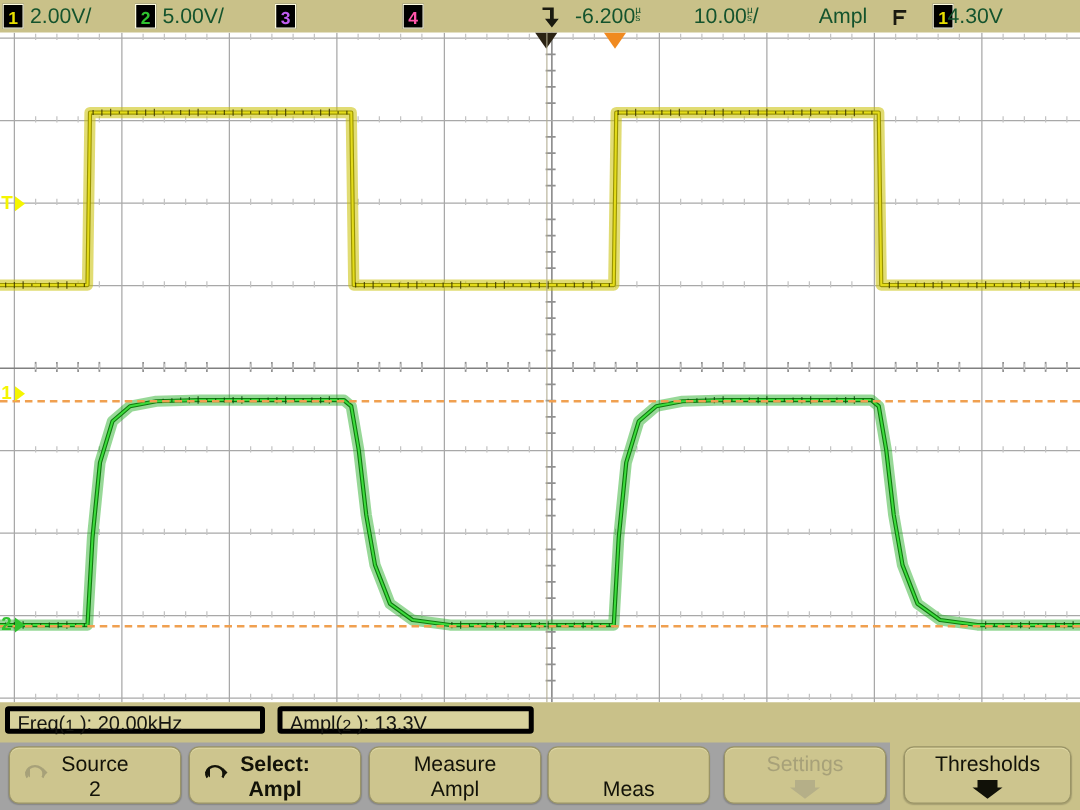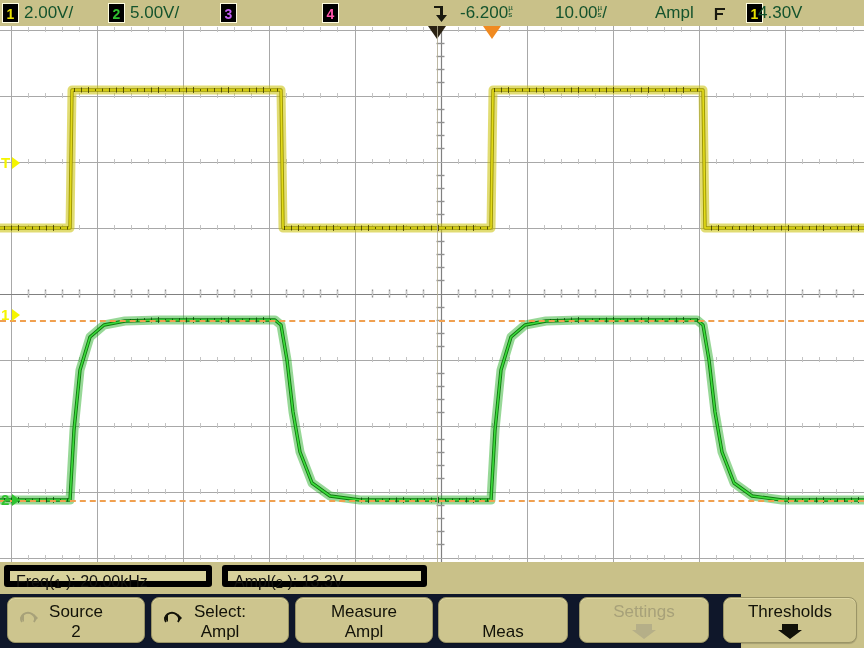--- a/index.html
+++ b/index.html
@@ -70,32 +70,31 @@
      border-left:9px solid transparent;border-right:9px solid transparent;}
 
   
   #measbar{
     position:absolute;left:0;top:562px;width:864px;height:30px;
     background:#c9c189;
   }
   .measbox{
     position:absolute;top:3px;height:22px;
     background:#d8d29c;
-    border:6px solid #000000;
+    border:4px solid #000000;
     border-radius:3px;
     font-size:16px;color:#141410;line-height:22px;
     padding:0 6px;box-sizing:border-box;white-space:nowrap;
   }
   .chn{font-size:13px;vertical-align:baseline;position:relative;top:1px;}
 
   
   #softkeys{
     position:absolute;left:0;top:594px;width:712px;height:54px;
-    background:#0f172a;
-    padding-left:29px;
+    background:#a3a3a3;
   }
   .skey{
     position:absolute;top:3px;height:46px;width:134px;
     background:#cdc58e;
     border:1px solid #9a9466;
     border-radius:8px;
     box-shadow:inset 0 1px 0 #ded7a4, 0 1px 1px rgba(0,0,0,.18);
     box-sizing:border-box;
     color:#121208;
     font-size:17px;
@@ -834,21 +833,21 @@
   <div id="softkeys">
       <div class="skey" style="left: 7px; width: 138px;">
         <div class="knob"><svg width="22" height="20">
             <path d="M4 13 A7 6 0 1 1 16 13" stroke="#a7a179" stroke-width="2" fill="none"></path>
             <path d="M2 9 L6 5 L6 13 Z" fill="#a7a179"></path>
             <path d="M20 9 L16 5 L16 13 Z" fill="#a7a179"></path>
           </svg></div>
         <div class="l1">Source</div>
         <div class="l2">2</div>
       </div>
-      <div class="skey" style="left: 151px; width: 138px;">
+      <div class="skey" style="left: 151px; width: 138px; font-weight: bold;">
         <div class="knob"><svg width="22" height="20">
             <path d="M4 13 A7 6 0 1 1 16 13" stroke="#121208" stroke-width="2" fill="none"></path>
             <path d="M2 9 L6 5 L6 13 Z" fill="#121208"></path>
             <path d="M20 9 L16 5 L16 13 Z" fill="#121208"></path>
           </svg></div>
         <div class="l1">Select:</div>
         <div class="l2">Ampl</div>
       </div>
       <div class="skey" style="left: 295px; width: 138px;">
         <div class="l1">Measure</div>

